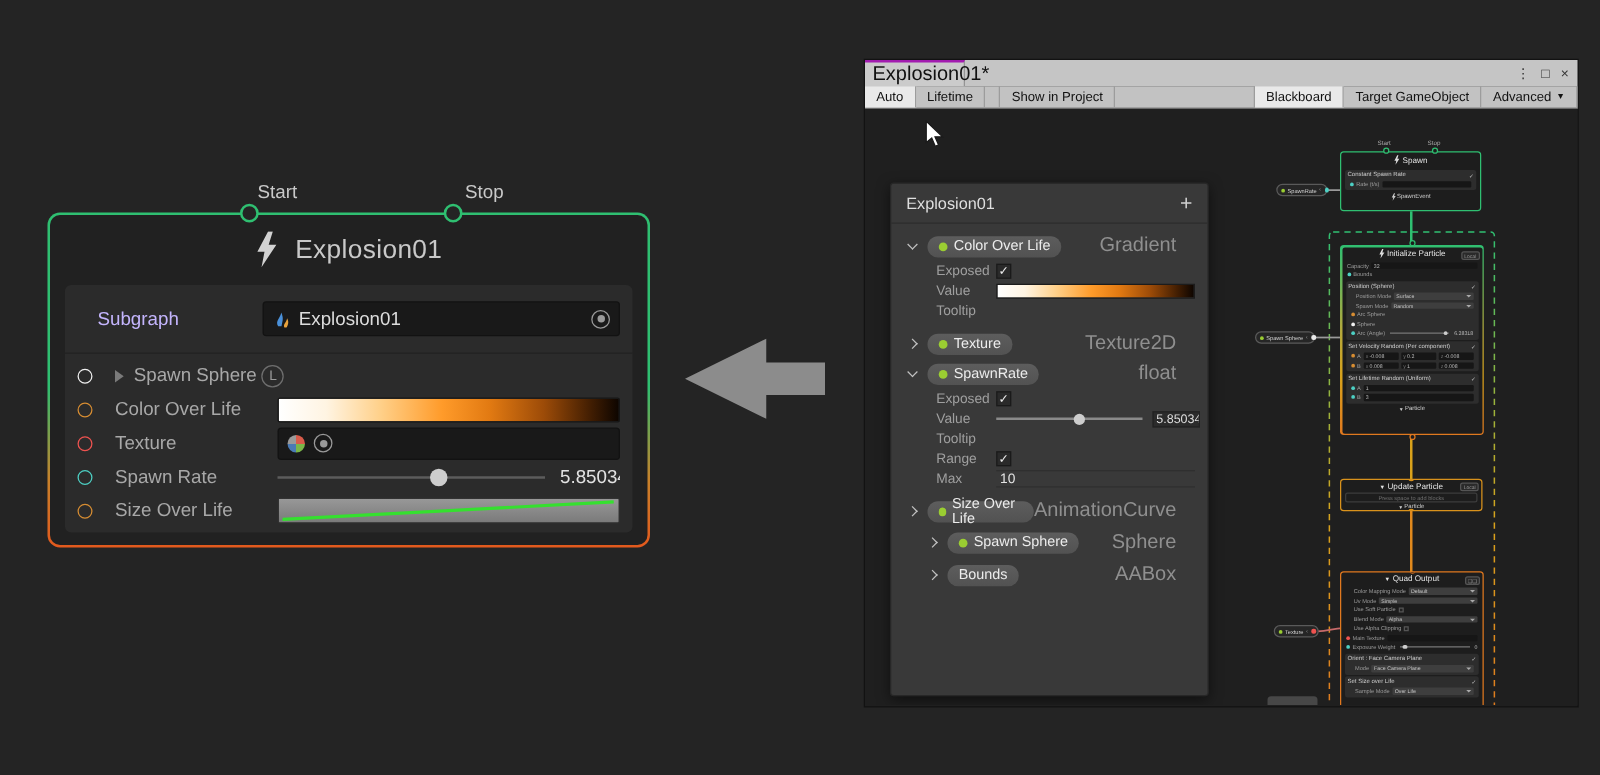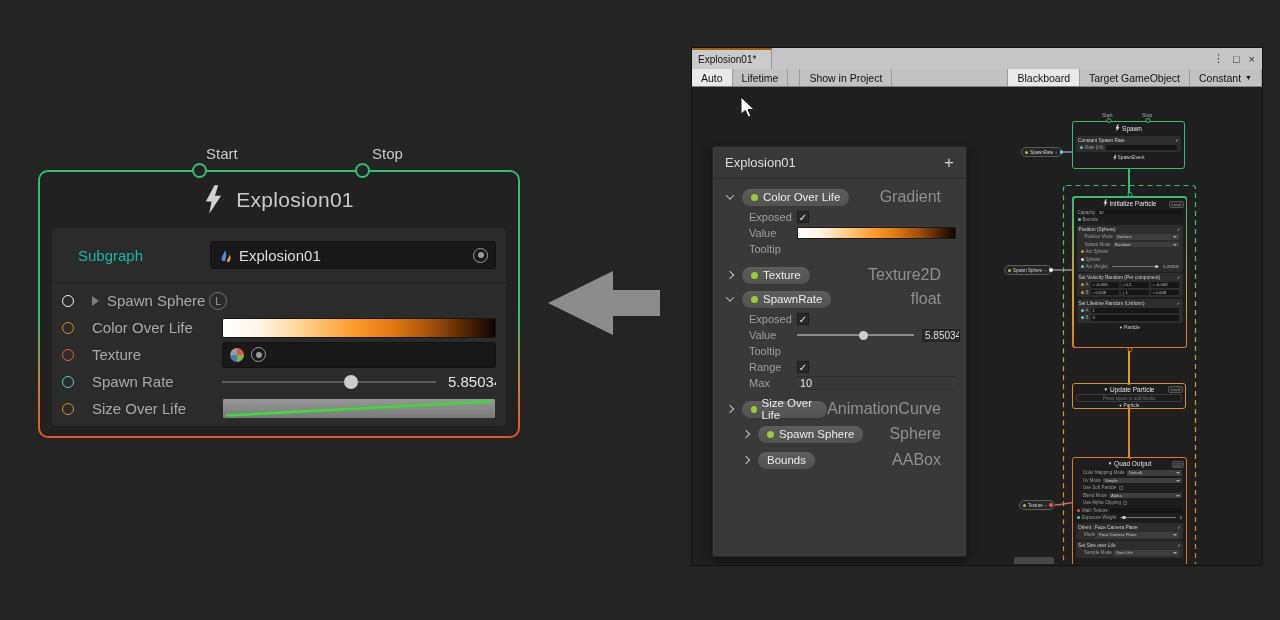--- a/index.html
+++ b/index.html
@@ -9,21 +9,21 @@
   
   #left-node{position:absolute;left:38px;top:170px;width:482px;height:268px;border-radius:10px;padding:2px;
     background:linear-gradient(180deg,#2fbf71 0%,#2fbf71 52%,#c8812a 80%,#e3591d 100%)}
   #left-node-inner{width:100%;height:100%;background:#212121;border-radius:8px;position:relative}
   .fport{position:absolute;top:-9px;width:15px;height:15px;border-radius:50%;background:#242424;border:2px solid #2fbf71}
   .fport-label{position:absolute;top:-27px;font-size:15px;color:#c9c9c9}
   #ln-title{position:absolute;top:13px;left:0;right:0;display:flex;justify-content:center;align-items:center;gap:13px}
   #ln-title .t{font-size:21px;color:#c9c9c9;letter-spacing:.3px}
   #ln-panel{position:absolute;left:12px;top:56px;right:12px;height:198px;background:#2b2b2b;border-radius:5px}
   #ln-subgraph{height:55px;display:flex;align-items:center;border-bottom:1px solid #222;padding:0 10px 0 26px}
-  #ln-subgraph .lbl{width:132px;font-size:15px;color:#14b8a6}
+  #ln-subgraph .lbl{width:132px;font-size:15px;color:#c4b5fd}
   .tfield{flex:1;background:#191919;border:1px solid #121212;border-radius:3px;height:28px;display:flex;align-items:center;padding:0 7px;gap:7px}
   .tfield .txt{font-size:15px;color:#dcdcdc;flex:1}
   .target{width:15px;height:15px;border:1.5px solid #9a9a9a;border-radius:50%;position:relative;flex:none}
   .target::after{content:"";position:absolute;inset:3.5px;background:#9a9a9a;border-radius:50%}
   #ln-rows{padding-top:4px}
   .prow{height:27px;display:flex;align-items:center;position:relative;padding-left:40px}
   .ring{position:absolute;left:10px;top:50%;margin-top:-6px;width:12px;height:12px;border-radius:50%;border:1.5px solid #fff;background:transparent}
   .prow .lbl{width:130px;font-size:15px;color:#a8a8a8;flex:none}
   .prow .ctl{flex:1;margin-right:10px;display:flex;align-items:center}
   .tri{width:0;height:0;border-left:7px solid #7a7a7a;border-top:5px solid transparent;border-bottom:5px solid transparent;margin-right:8px}
@@ -36,21 +36,21 @@
   .shandle{position:absolute;top:-6px;width:14px;height:14px;border-radius:50%;background:#cdcdcd}
   .sval{width:48px;overflow:hidden;white-space:nowrap;font-size:15px;color:#e2e2e2;flex:none}
   .curvebox{height:21px;width:100%;background:linear-gradient(180deg,#989898,#7a7a7a);border:1px solid #2f2f2f;border-radius:2px;overflow:hidden}
 
   
   #big-arrow{position:absolute;left:545px;top:267px}
 
   
   #vfx-window{position:absolute;left:692px;top:48px;width:570px;height:517px;background:#1f1f1f;box-shadow:0 0 0 1px #121212}
   #tabstrip{height:21px;background:#c5c5c5;display:flex;align-items:stretch}
-  #tab{width:80px;background:#cbcbcb;border-top:2px solid #a16207;border-right:1px solid #949494;display:flex;align-items:center;padding-left:6px;font-size:10px;color:#111}
+  #tab{width:80px;background:#cbcbcb;border-top:2px solid #a21caf;border-right:1px solid #949494;display:flex;align-items:center;padding-left:6px;font-size:16px;color:#111}
   #winicons{margin-left:auto;display:flex;align-items:center;gap:9px;padding-right:7px;font-size:11px;color:#333}
   #toolbar{height:18px;background:#c2c2c2;border-bottom:1px solid #7e7e7e;display:flex;align-items:stretch;font-size:10.5px;color:#121212}
   .tbtn{padding:0 9px;display:flex;align-items:center;border-right:1px solid #9c9c9c;white-space:nowrap}
   .tbtn.active{background:#e9e9e9}
   .tgap{width:12px;border-right:1px solid #9c9c9c}
   .tspace{flex:1;border-right:1px solid #9c9c9c}
   .caret{font-size:7px;margin-left:4px}
   #graph-content{position:absolute;top:39px;left:0;right:0;bottom:1px;background:#1f1f1f;overflow:hidden}
   #edges{position:absolute;left:0;top:0;pointer-events:none}
 
@@ -205,21 +205,21 @@
   </div>
   <div id="toolbar">
     <div class="tbtn active">Auto</div>
     <div class="tbtn">Lifetime</div>
     <div class="tgap"></div>
     <div class="tbtn">Show in Project</div>
     <div class="tspace"></div>
     <div class="tbtn active">Blackboard</div>
     <div class="tbtn">Target GameObject</div>
     <div class="tbtn">
-        <span>Constant</span>
+        <span>Advanced</span>
         <span class="caret">▼</span>
       </div>
   </div>
 
   <div id="graph-content">
 
     <svg id="edges" width="570" height="477">
       <defs>
         <linearGradient id="sysgrad" x1="0" y1="0" x2="0" y2="1">
           <stop offset="0" stop-color="#2fbf71"></stop>

